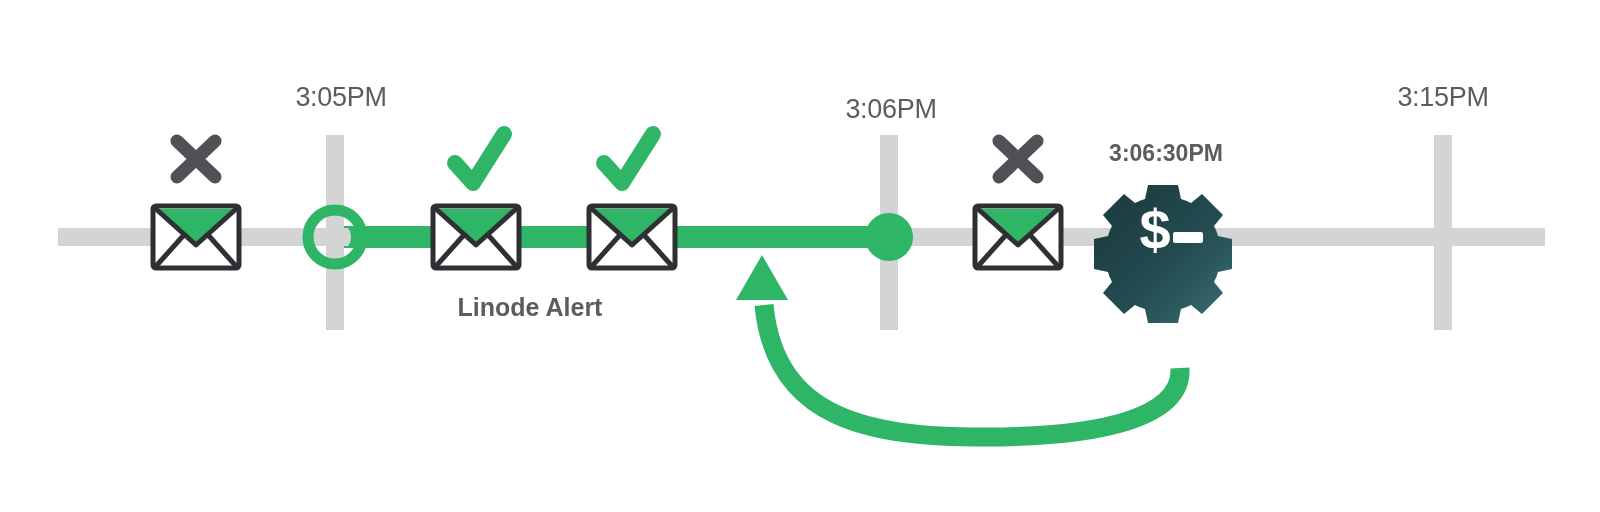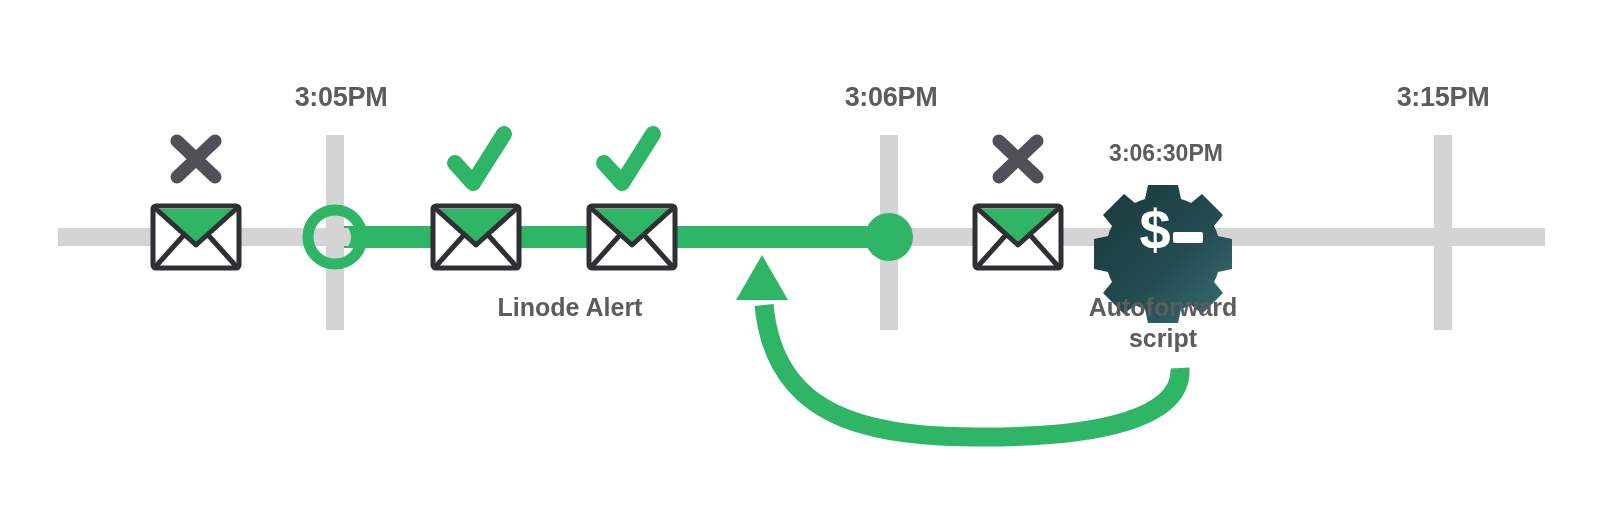--- a/index.html
+++ b/index.html
@@ -7,21 +7,21 @@
     width:1600px;height:512px;
     font-family:"Liberation Sans","DejaVu Sans",sans-serif;
     overflow:hidden;
     position:relative;
   }
   #stage{position:relative;width:1600px;height:512px;background:#fff;}
   #svgroot{position:absolute;left:0;top:0;width:1600px;height:512px;display:block;}
   .tick-label{
     position:absolute;
     font-size:27px;
-    font-weight:bold;
+    font-weight:normal;
     color:#5c5c5c;
     letter-spacing:-0.3px;
     white-space:nowrap;
     transform:translateX(-50%);
     text-align:center;
   }
   .node-label{
     position:absolute;
     font-size:25px;
     font-weight:bold;
@@ -142,27 +142,23 @@
 
     <g>
       <path d="M1180 368
                C 1183 418, 1100 437, 985 437
                C 870 437, 775 420, 764 305" fill="none" stroke="#2eb565" stroke-width="19" stroke-linecap="butt"></path>
       <path d="M762 255 L788 300 L736 300 Z" fill="#2eb565"></path>
     </g>
   </svg>
 
   <div class="tick-label" style="left:341px;top:82px;">3:05PM</div>
-  <div class="tick-label" style="left:891px;top:82px;text-align:right;">3:06PM</div>
+  <div class="tick-label" style="left:891px;top:94px;text-align:right;">3:06PM</div>
   <div class="tick-label" style="left:1443px;top:82px;">3:15PM</div>
 
   <div class="event-time" style="left:1166px;top:140px;">3:06:30PM</div>
 
-  <div class="node-label" style="left:570px;top:292px;">
+  <div class="node-label" style="left:530px;top:292px;">
     <div>Linode Alert</div>
   </div>
 
-  <div class="node-label" style="left:1163px;top:292px;">
-    <div>Autoforward</div>
-    <div>script</div>
-  </div>
 
 </div>
 
 </body></html>

